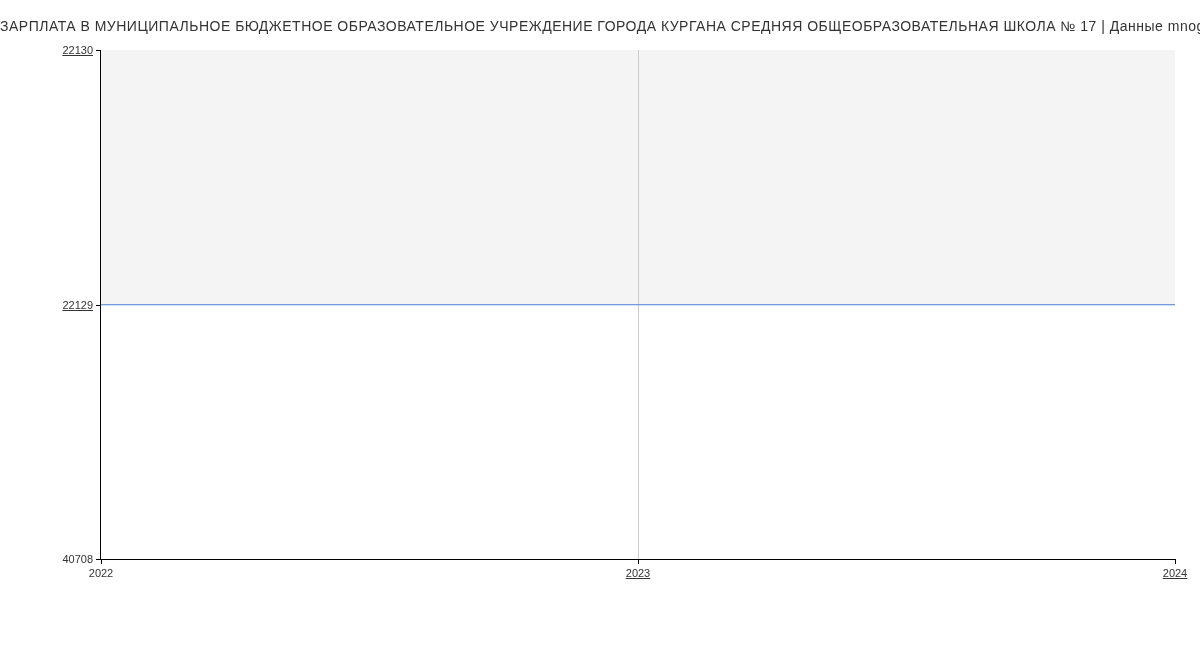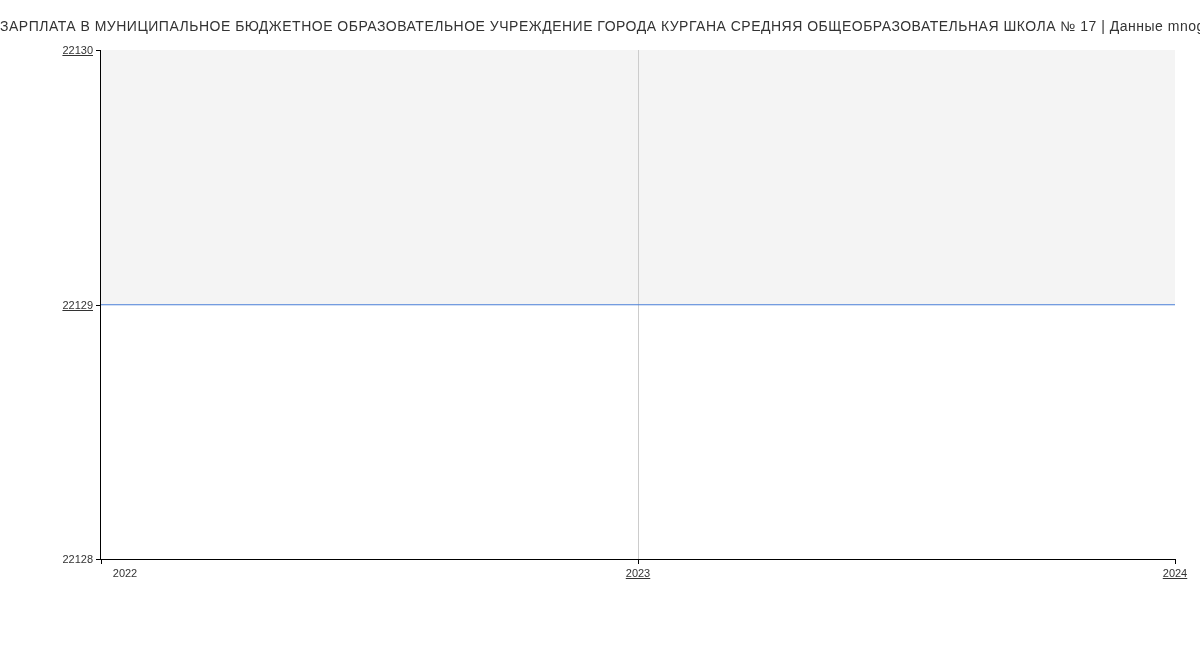--- a/index.html
+++ b/index.html
@@ -105,23 +105,23 @@
     <div class="x-gridline" style="left:50%;"></div>
 
     <div class="data-line" style="top:50%; transform: translateY(-50%);"></div>
 
     <div class="y-tick-mark" style="top:0%;"></div>
     <div class="y-tick-mark" style="top:50%;"></div>
     <div class="y-tick-mark" style="top:100%;"></div>
 
     <div class="y-tick-label" style="top:0%;text-decoration:underline;">22130</div>
     <div class="y-tick-label" style="top:50%;text-decoration:underline;">22129</div>
-    <div class="y-tick-label" style="top:100%;">22128</div>
+    <div class="y-tick-label" style="top:100%;">40708</div>
 
     <div class="x-tick-mark" style="left:0%;"></div>
     <div class="x-tick-mark" style="left:50%;"></div>
     <div class="x-tick-mark" style="left:100%;"></div>
 
-    <div class="x-tick-label" style="left:0%;margin-left:24px;">2022</div>
+    <div class="x-tick-label" style="left:0%;">2022</div>
     <div class="x-tick-label" style="left:50%;text-decoration:underline;">2023</div>
     <div class="x-tick-label" style="left:100%;text-decoration:underline;">2024</div>
   </div>
 </div>
 
 </body></html>

